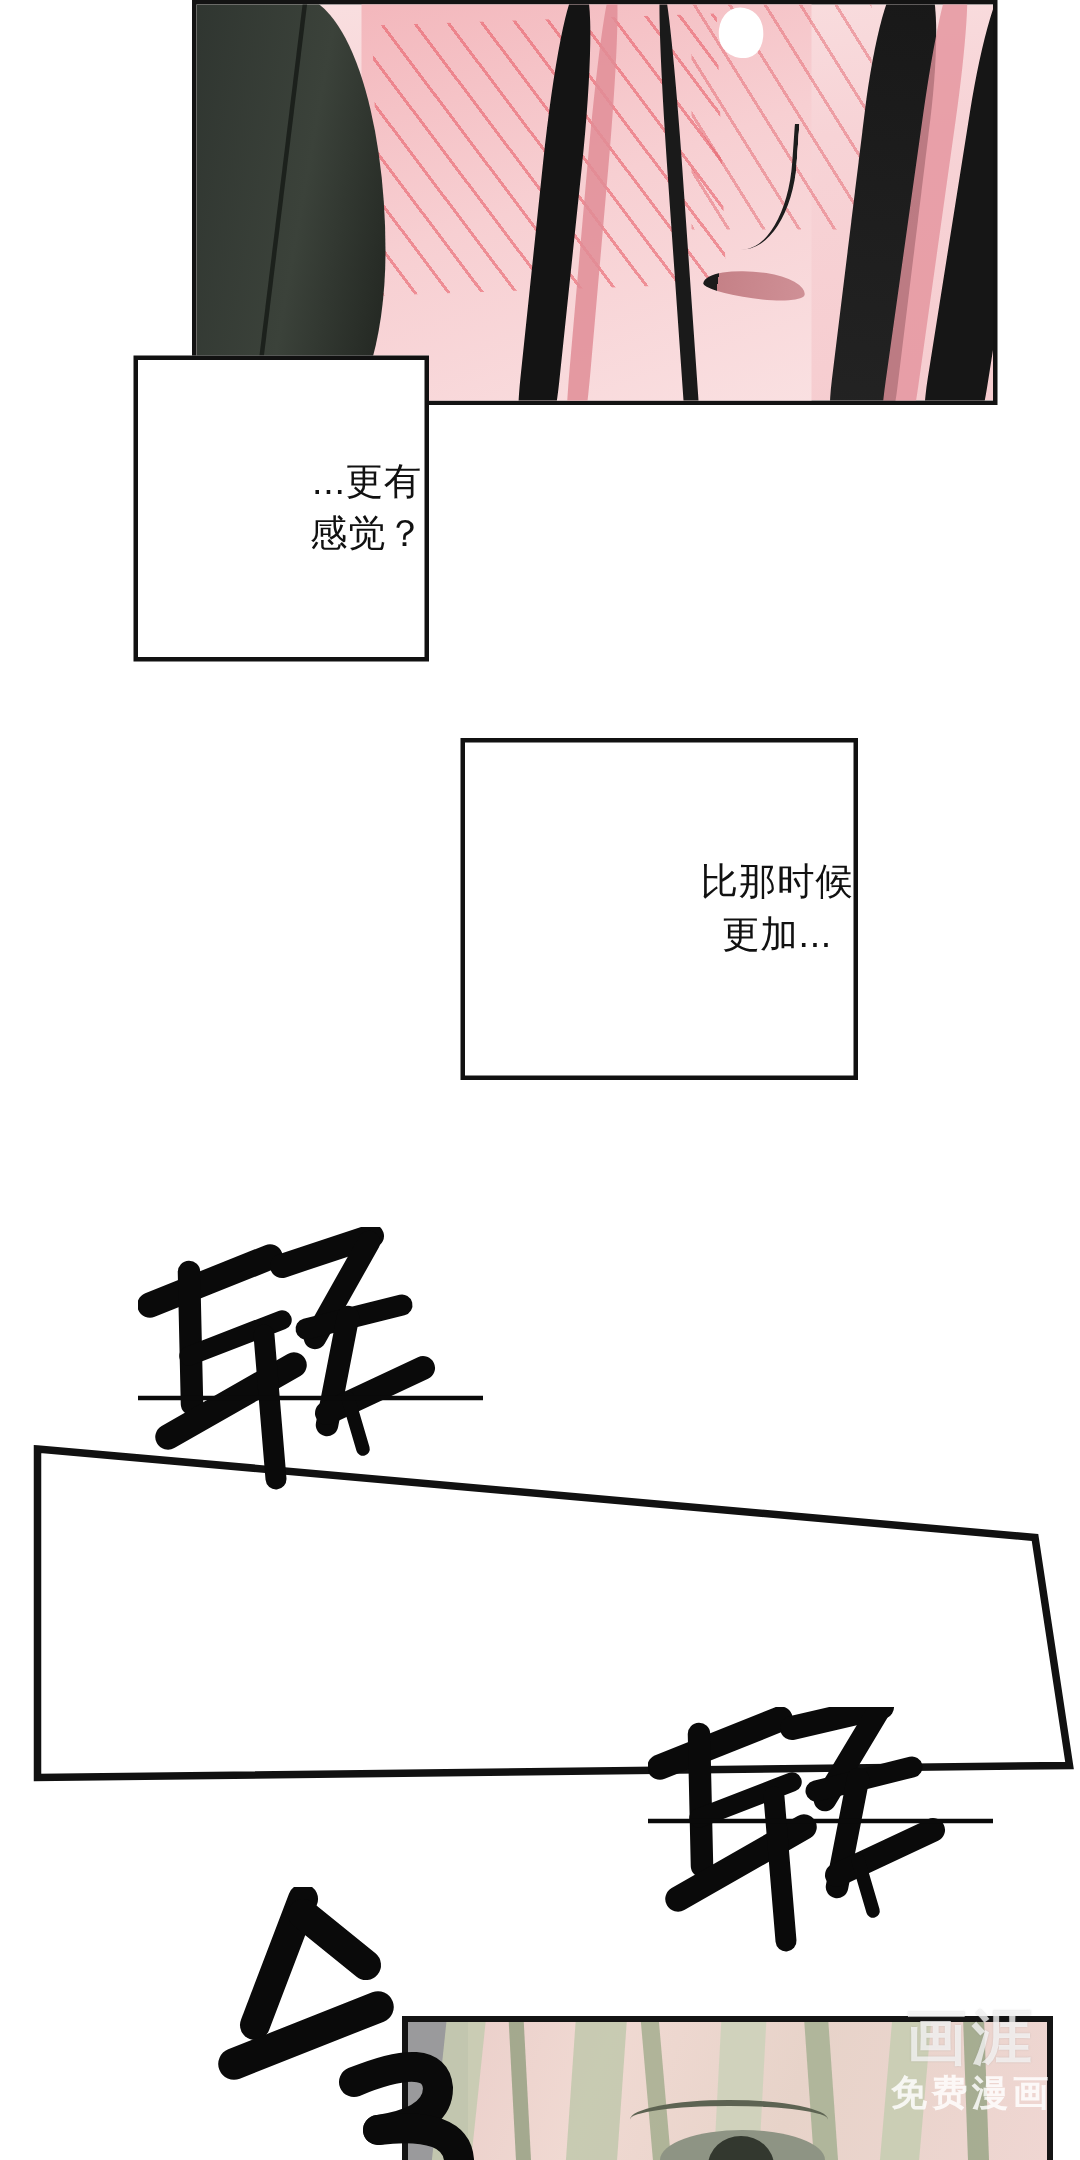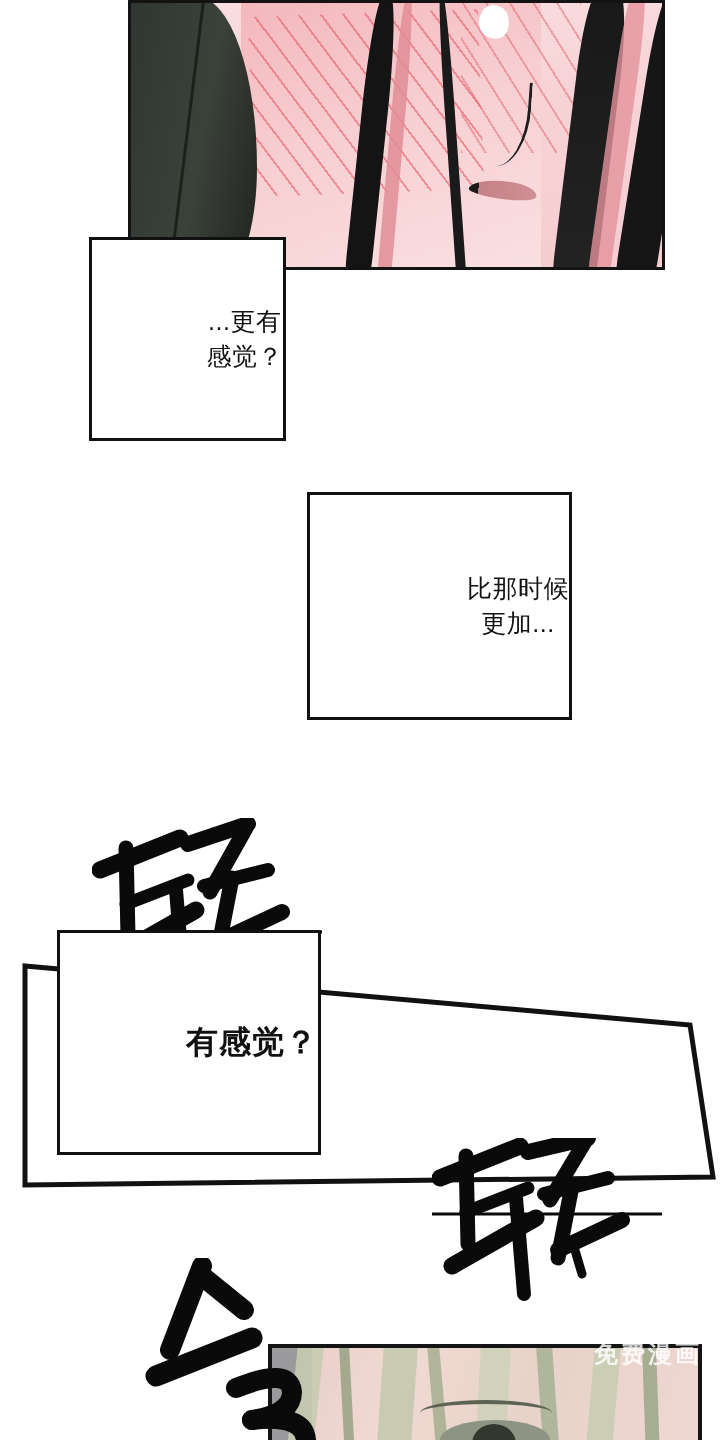--- a/index.html
+++ b/index.html
@@ -337,38 +337,36 @@
   <div class="bubble" id="bubble-1">
     <div class="txt">...更有
 感觉？</div>
   </div>
 
   <div class="bubble" id="bubble-2">
     <div class="txt">比那时候
 更加...</div>
   </div>
 
-  <div class="bubble" id="bubble-3">
-    <div class="txt">有感觉？</div>
-  </div>
 
   <div class="panel" id="panel-bottom">
     <div class="art">
       <div class="bskin-l"></div>
       <div class="bhair b1"></div>
       <div class="bhair b2"></div>
       <div class="bhair b3"></div>
       <div class="bhair b4"></div>
       <div class="bhair b5"></div>
       <div class="bhair b6"></div>
       <div class="bhair b7"></div>
       <div class="bhair b8"></div>
       <div class="beye-brow"></div>
       <div class="beye"></div>
       <div class="bpupil"></div>
     </div>
   </div>
 
   <div id="watermark">
+    <div class="wm-top">画涯</div>
     <div class="wm-bottom">免费漫画</div>
   </div>
 
 </div>
 
 </body></html>

